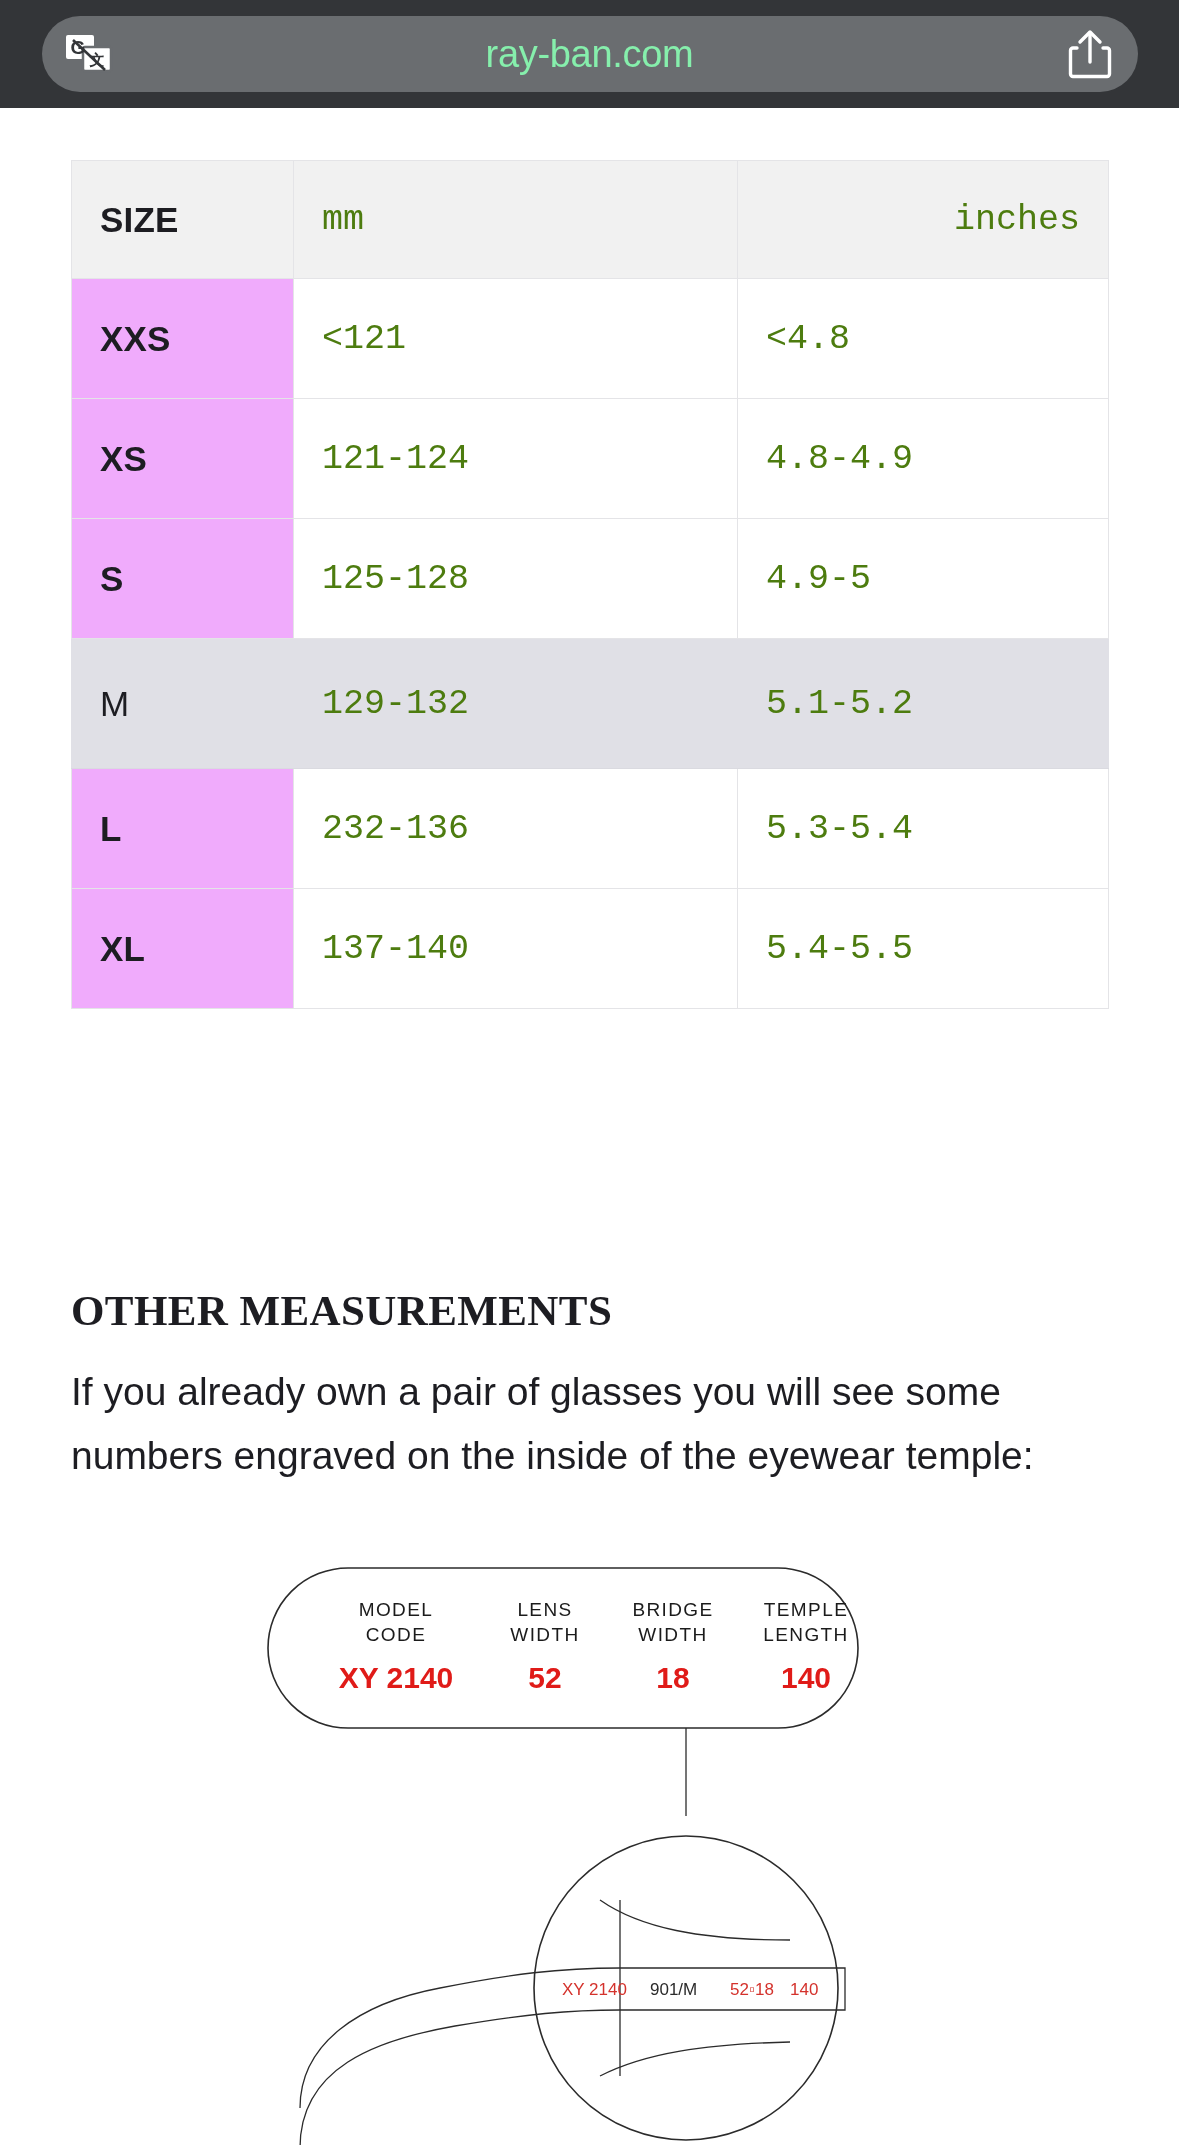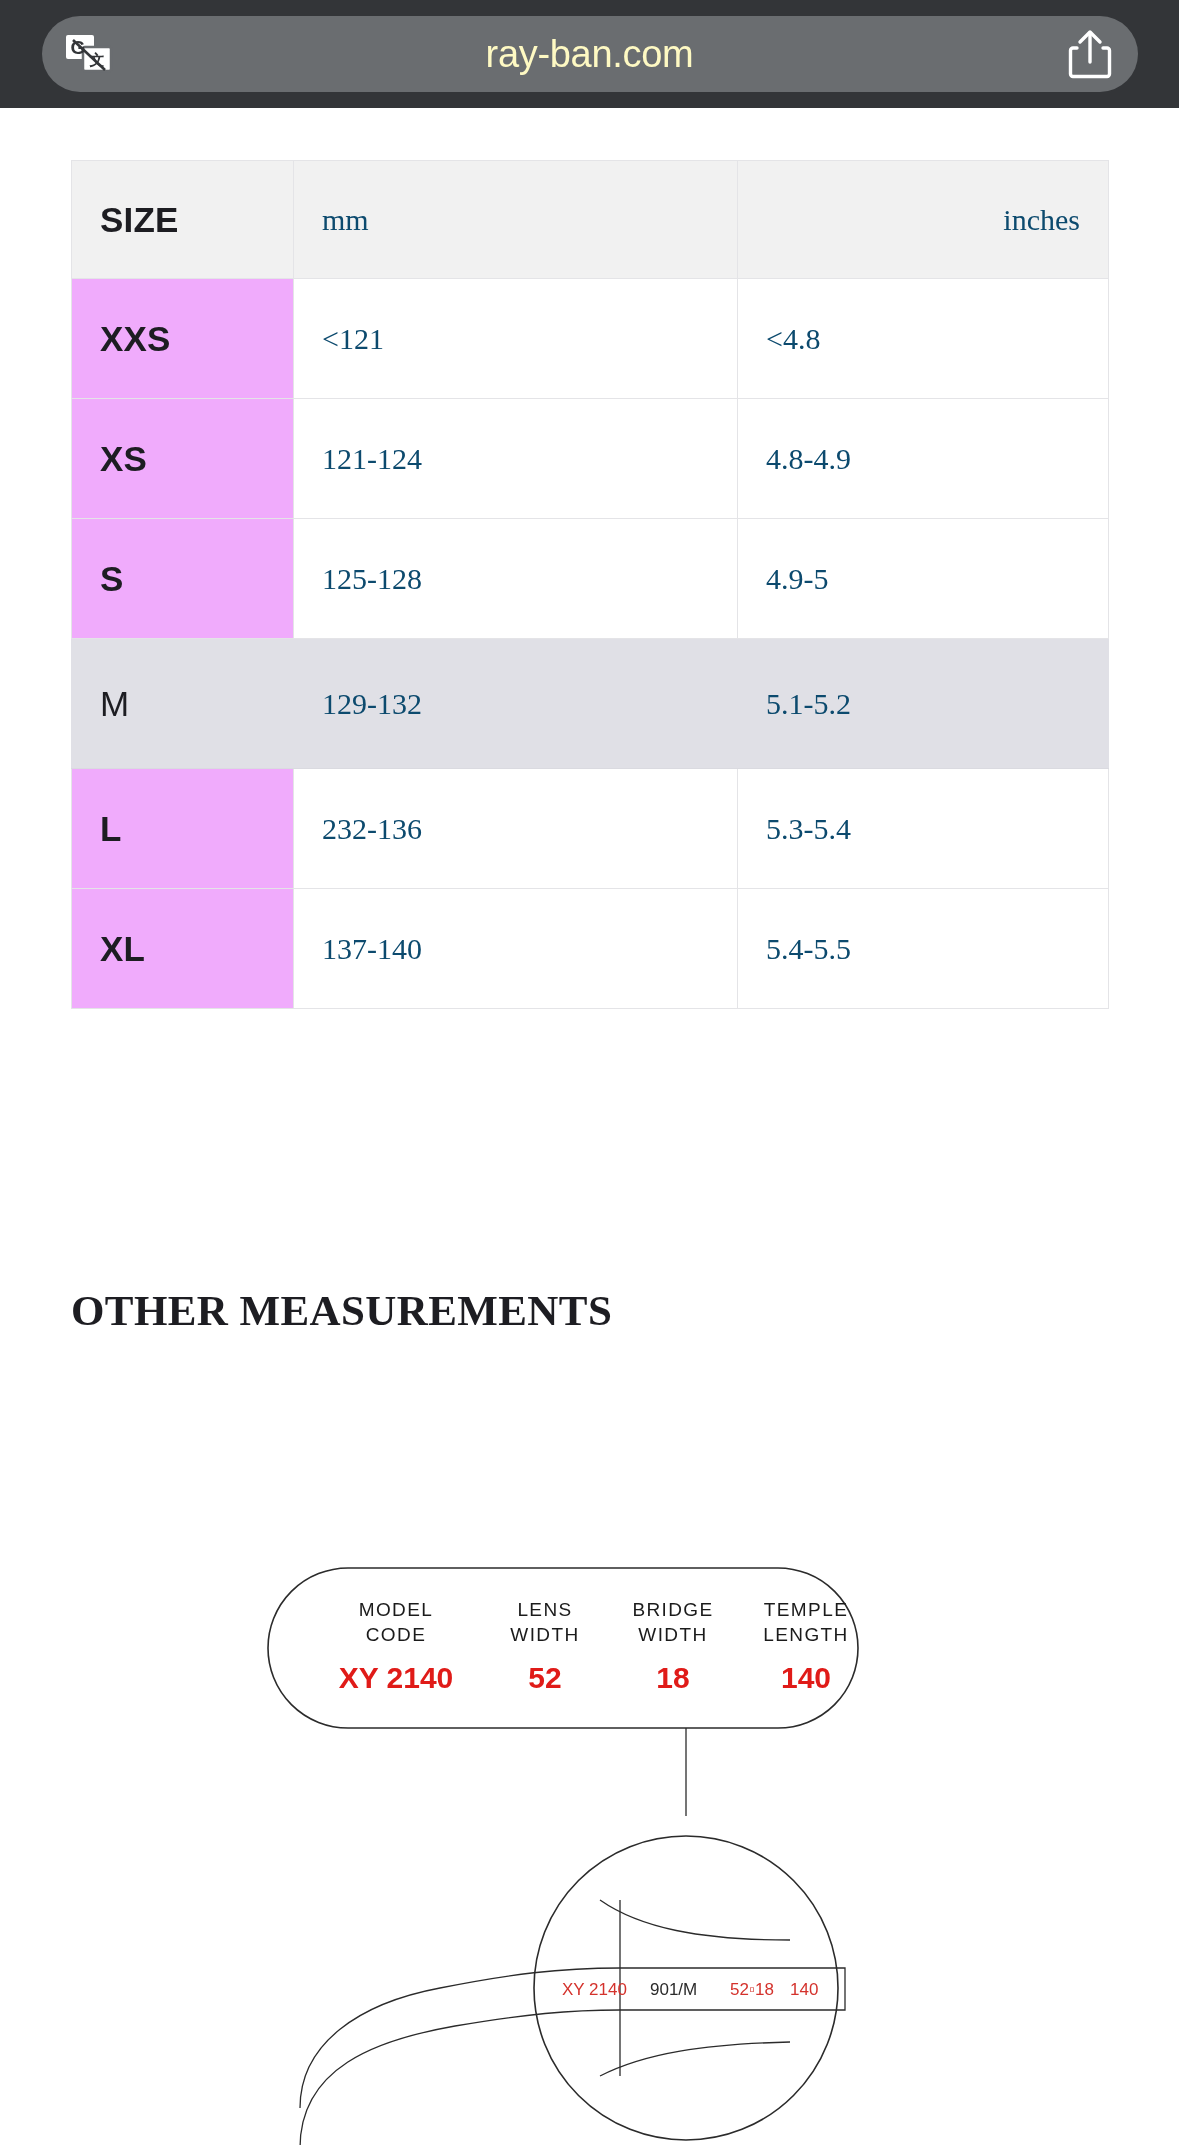--- a/index.html
+++ b/index.html
@@ -27,21 +27,21 @@
     position: relative;
     width: 1096px;
     height: 76px;
     background: #6a6d70;
     border-radius: 38px;
     display: flex;
     align-items: center;
     justify-content: center;
   }
   .url-text {
-    color: #fef9c3;
+    color: #86efac;
     font-size: 38px;
     font-family: "Liberation Sans", sans-serif;
     letter-spacing: -0.3px;
   }
   .translate-icon {
     position: absolute;
     left: 23px;
     top: 50%;
     transform: translateY(-50%);
     width: 48px;
@@ -88,24 +88,24 @@
   .size-table tr td:first-child {
     background: #f0abfc;
     font-family: "Liberation Sans Narrow", "Liberation Sans", sans-serif;
     font-weight: bold;
     font-size: 35px;
     color: #1d1d22;
     letter-spacing: 0.2px;
   }
   .size-table tr td.val {
     background: #ffffff;
-    font-family: Liberation Serif, serif;
+    font-family: Liberation Mono, monospace;
     font-weight: normal;
-    font-size: 30px;
-    color: #0c4a6e;
+    font-size: 35px;
+    color: #4d7c0f;
   }
   
   .size-table tr.hdr td { background: #f1f1f1; height: 118px; }
   .size-table tr.hdr td.val { background: #f1f1f1; }
 
   
   .size-table tr.selected td,
   .size-table tr.selected td:first-child,
   .size-table tr.selected td.val {
     background: #e0e0e6;
@@ -248,20 +248,21 @@
       <tr>
         <td>XL</td>
         <td class="val">137-140</td>
         <td class="val">5.4-5.5</td>
       </tr>
 
     </tbody>
   </table>
 
   <div class="section-heading">OTHER MEASUREMENTS</div>
+  <div class="section-body">If you already own a pair of glasses you will see some numbers engraved on the inside of the eyewear temple:</div>
 
   <div class="diagram">
     <svg viewBox="0 0 1179 600" width="1179" height="600">
 
       <rect x="268" y="20" width="590" height="160" rx="80" ry="80" class="ln"></rect>
 
       <text class="lbl" x="396" y="68">MODEL</text>
       <text class="lbl" x="396" y="93">CODE</text>
       <text class="val-red" x="396" y="140">XY 2140</text>
 

